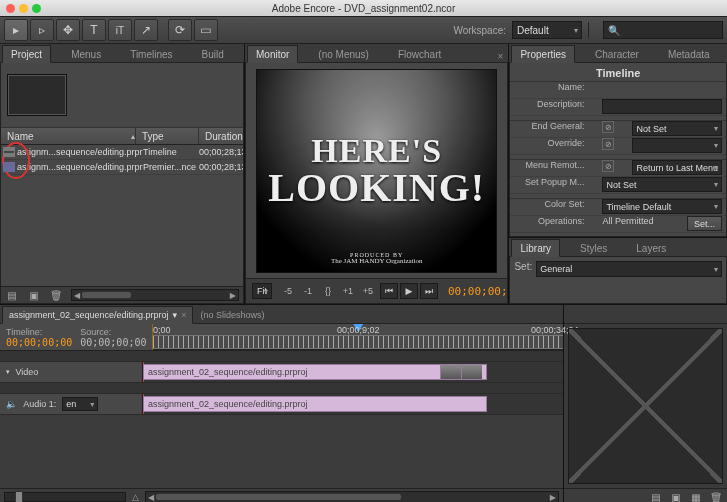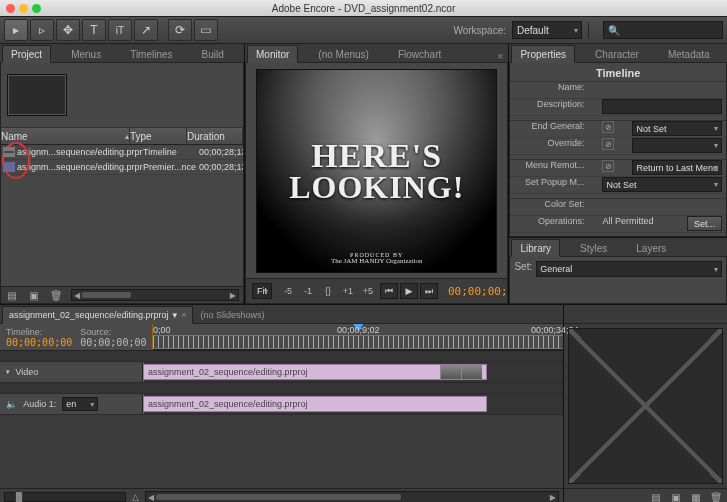--- a/index.html
+++ b/index.html
@@ -90,21 +90,21 @@
     border-bottom:1px solid #333;
   }
   .proj-thumb {
     width:58px; height:40px; background:#2b2b2b; border:1px solid #111;
     box-shadow: inset 0 0 0 1px #555;
   }
   .proj-headers {
     height:16px; background:linear-gradient(#585858,#4a4a4a);
     border-bottom:1px solid #222; display:flex; font-size:10px; color:#ddd;
   }
-  .ph { display:flex; align-items:center; padding:0 0; border-right:1px solid #333;}
+  .ph { display:flex; align-items:center; padding:0 0; border-right:1px solid #333;margin-left:6px;}
   .ph-name{ flex:0 0 128px; justify-content:space-between;}
   .ph-name .sort{ font-size:8px; color:#bbb;}
   .ph-type{ flex:0 0 56px;}
   .ph-dur{ flex:1;}
   .proj-rows { position:relative; }
   .proj-row {
     height:14px; display:flex; align-items:center; font-size:9px; color:#ddd;
     border-bottom:1px solid #3e3e3e; padding-left:2px;
   }
   .proj-row .ico {
@@ -149,21 +149,21 @@
   }
   .monitor-canvas::before{
     content:""; position:absolute; inset:0;
     background:
       radial-gradient(ellipse at 50% 35%, rgba(235,235,235,0.55), rgba(200,200,200,0.15) 45%, rgba(0,0,0,0.6) 80%),
       linear-gradient(#4d564b,#2c332a 40%,#121512 80%);
     filter: contrast(1.1) grayscale(1);
   }
   .mon-text { position:relative; font-weight:600; letter-spacing:1px; text-shadow:0 1px 3px #000;}
   .mon-l1{font-size:34px;}
-  .mon-l2{font-size:32px; margin-top:-6px;}
+  .mon-l2{font-size:40px; margin-top:-6px;}
   .mon-sub { position:absolute; bottom:6px; font-size:7px; color:#ddd; text-align:center; line-height:1.1; }
   .mon-sub .s1{font-size:6px; letter-spacing:1px;}
   .monitor-controls {
     position:absolute; left:0; right:0; bottom:0; height:24px;
     background:#3c3c3c; border-top:1px solid #222;
     display:flex; align-items:center; padding:0 6px; gap:4px;
   }
   .fit-select {
     width:56px; height:14px; background:#2b2b2b; border:1px solid #1a1a1a;
     display:flex; align-items:center; padding:0 4px; font-size:9px; color:#ddd; position:relative;
@@ -476,20 +476,21 @@
       </div>
       <div class="prop-row">
         <div class="prop-label">Set Popup M...</div>
         <div class="prop-value dd">Not Set</div>
       </div>
 
       <div style="height:4px;border-bottom:1px solid #333;"></div>
 
       <div class="prop-row">
         <div class="prop-label">Color Set:</div>
+        <div class="prop-value dd">Timeline Default</div>
       </div>
       <div class="prop-row">
         <div class="prop-label">Operations:</div>
         <div class="prop-plain">All Permitted</div>
         <div class="btn-mini">Set...</div>
       </div>
 
       <div style="height:4px;border-bottom:1px solid #333;"></div>
 
     </div>

